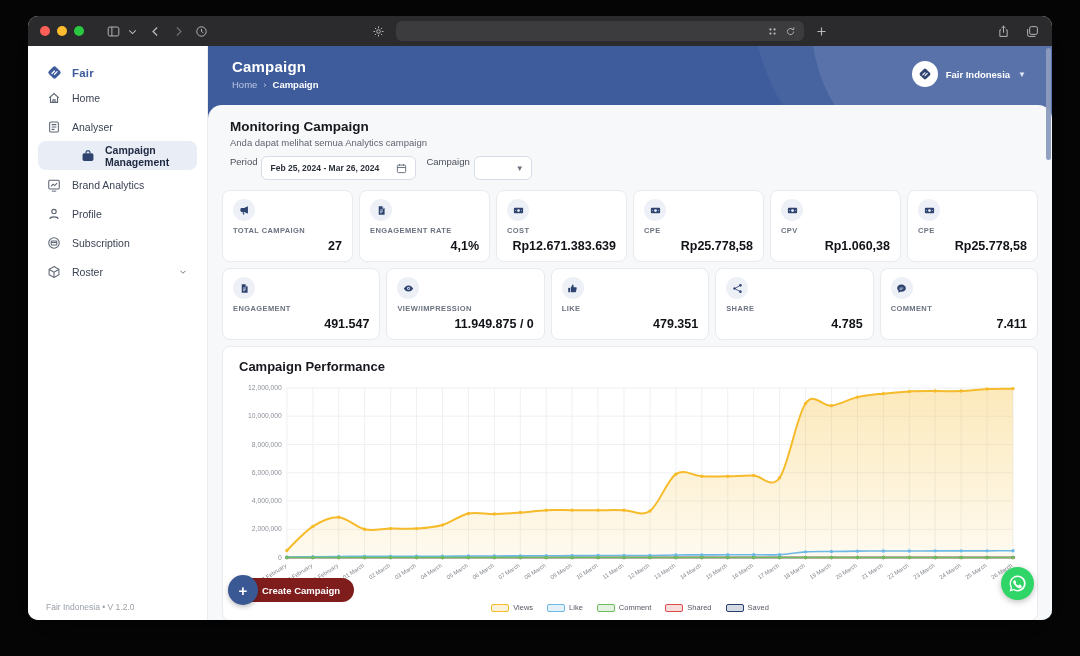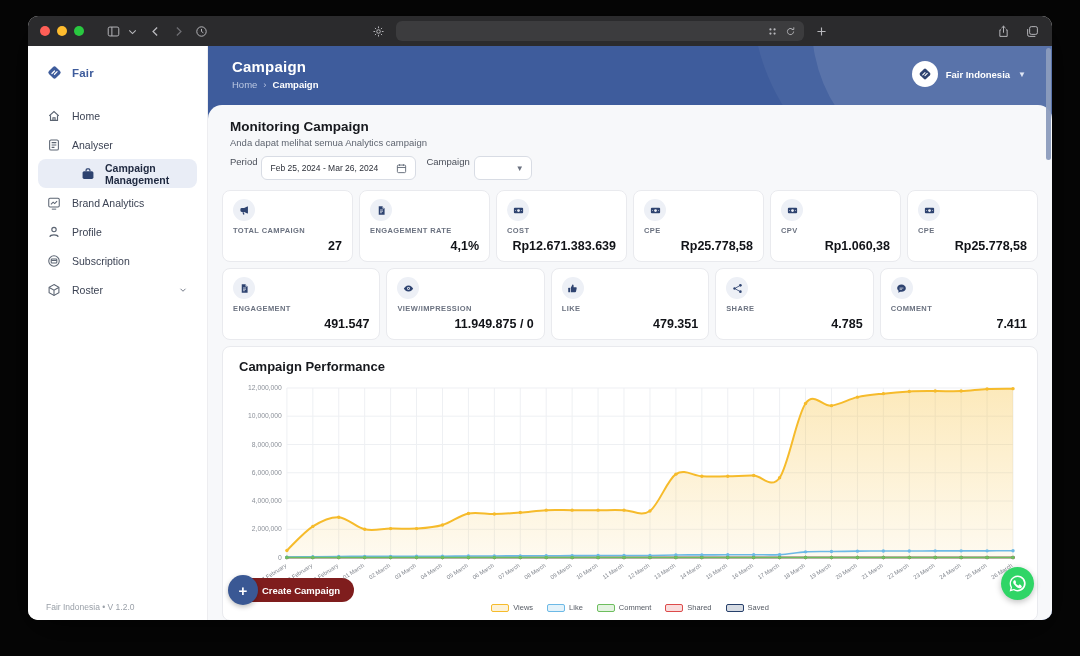--- a/index.html
+++ b/index.html
@@ -18,21 +18,21 @@
   .addr-wrap{ flex:1; display:flex; align-items:center; justify-content:center; gap:10px; }
   .addressbar { width:408px; height:20px; background:#3c3c3e; border-radius:6px; display:flex; align-items:center; padding:0 8px; color:#e6e6e9; position:relative; }
   .addr-center{ flex:1; display:flex; align-items:flex-start; justify-content:center; gap:4px; font-size:9px; color:#e3e3e6;margin-top:42px; }
   .addr-right{ display:flex; gap:7px; color:#b8b8bc; }
   .addr-right svg{width:11px;height:11px;}
   .tb-right{ display:flex; gap:14px; margin-left:6px; }
 
   
   .content { display:flex; height:574px; }
   .sidebar { width:180px; background:#ffffff; border-right:1px solid #ededf0; position:relative; padding:14px 10px; }
-  .logo-row { display:flex; align-items:center; gap:9px; padding:4px 8px 2px; margin-bottom:18px; }
+  .logo-row { display:flex; align-items:center; gap:9px; padding:4px 8px 2px; }
   .logo-mark { width:17px; height:17px; flex:0 0 auto; }
   .logo-text { font-size:11.5px; font-weight:bold; color:#3e5c9c; letter-spacing:.2px; }
   .side-item { display:flex; align-items:center; gap:10px; height:29px; padding:0 9px; border-radius:8px; color:#3c4354; font-size:10.5px; cursor:default; }
   .side-item .icn { width:15px; height:15px; color:#5b6472; display:flex; align-items:center; }
   .side-item .icn svg{width:14px;height:14px;}
   .side-item.active { background:#e9edf6; font-weight:bold; color:#1f2940;padding-left:43px; }
   .side-item.active .icn { color:#2e4370; }
   .side-item .chev { margin-left:auto; color:#6b7280; display:flex; }
   .side-version { position:absolute; left:18px; bottom:8px; font-size:8.5px; color:#9aa0a8; }
 
@@ -52,21 +52,21 @@
   .account .car { color:#dfe6f4; font-size:8px; }
 
   
   .panel { position:absolute; top:59px; left:0; right:0; bottom:0; background:#f7f8fa; border-radius:14px 14px 0 0; padding:12px 14px 0 14px; }
   .sec-title { font-size:13.5px; font-weight:bold; color:#16181d; margin:2px 0 3px 8px; }
   .sec-sub { font-size:9.5px; color:#5f6570; margin:0 0 8px 8px; }
   .filters { display:flex; gap:10px; margin:0 0 10px 8px; }
   .fcol { display:flex; flex-direction:row; gap:4px; }
   .flabel { font-size:9.5px; color:#4a4f59; }
   .date-input { width:155px; height:24px; background:#fff; border:1px solid #d8dce4; border-radius:6px; display:flex; align-items:center; padding:0 8px; gap:6px; }
-  .date-input .dtxt { flex:1; font-size:8.5px; font-weight:normal; color:#2b2f38; }
+  .date-input .dtxt { flex:1; font-size:8.5px; font-weight:bold; color:#2b2f38; }
   .date-input svg { width:11px; height:11px; color:#5b6472; }
   .select { width:58px; height:24px; background:#fff; border:1px solid #d8dce4; border-radius:6px; display:flex; align-items:center; justify-content:flex-end; padding:0 7px; color:#6b7280; font-size:8px; }
 
   .stat-row { display:flex; gap:6px; margin-bottom:6px; }
   .stat-card { background:#fff; border:1px solid #e9eaee; border-radius:8px; padding:8px 10px; flex:1; }
   .stat-ic { width:22px; height:22px; border-radius:50%; background:#edf0f6; color:#2e4370; display:flex; align-items:center; justify-content:center; margin-bottom:5px; }
   .stat-ic svg { width:11px; height:11px; }
   .stat-lbl { font-size:7.5px; letter-spacing:.4px; color:#6b7280; font-weight:bold; margin-bottom:4px; white-space:nowrap; }
   .stat-val { font-size:12.5px; font-weight:bold; color:#111318; white-space:nowrap;text-align:right; }
 

